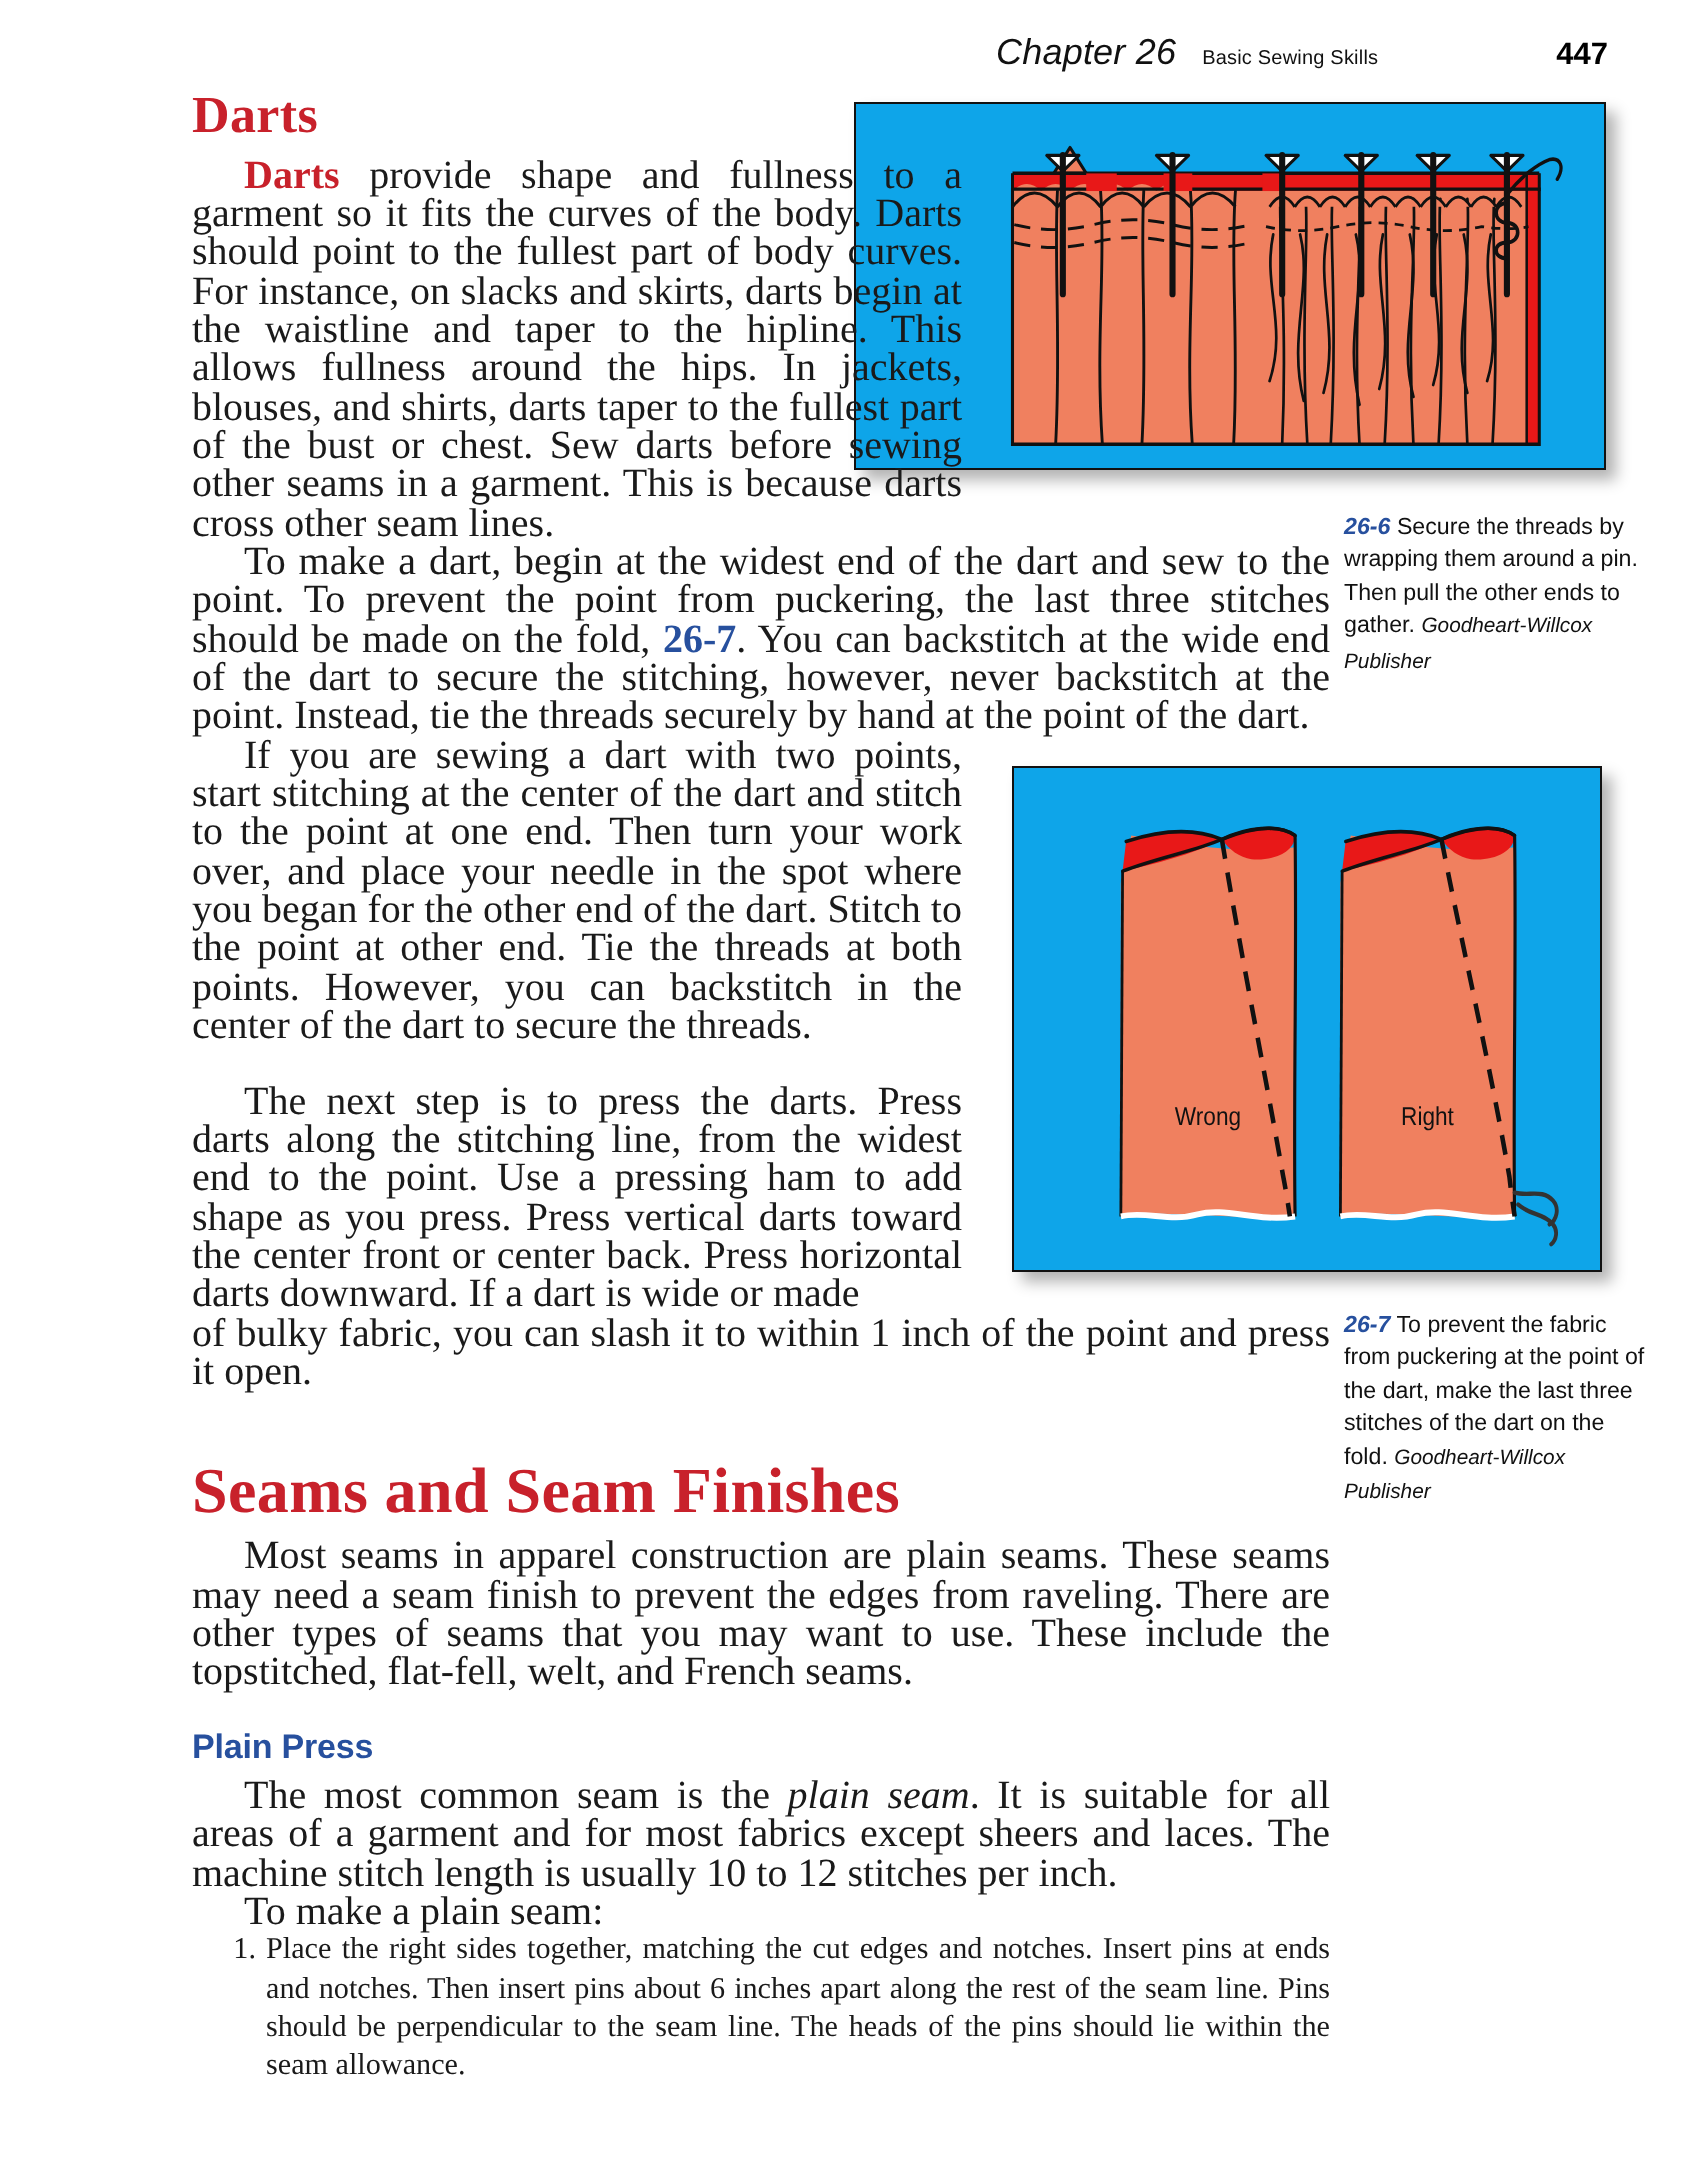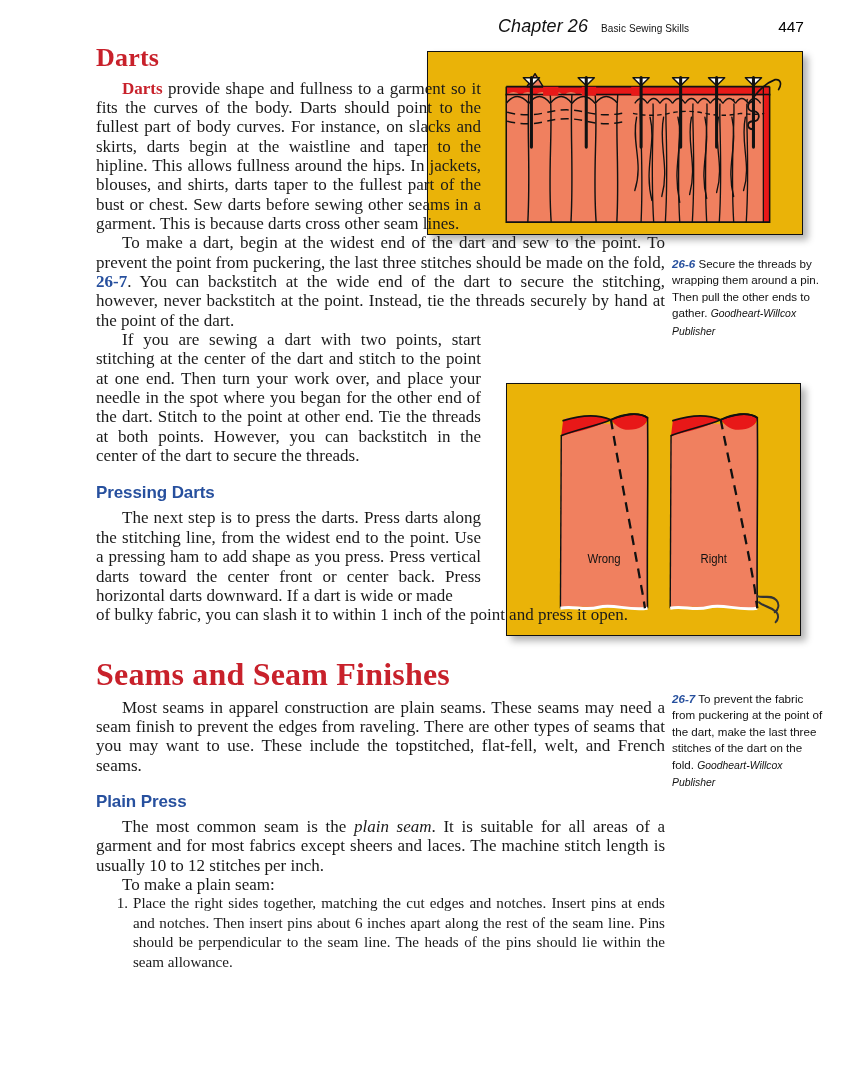--- a/index.html
+++ b/index.html
@@ -49,21 +49,21 @@
   }
   .runhead-title {
     font-family: "Liberation Sans", sans-serif;
     font-size: 10px;
     color: #111;
     margin-left: 13px;
     letter-spacing: 0.1px;
   }
   .runhead-pageno {
     font-family: "Liberation Sans", sans-serif;
-    font-weight: normal;
+    font-weight: bold;
     font-size: 15.5px;
     color: #000;
     margin-left: 89px;
   }
 
   
   .col-text {
     position: absolute;
     left: 96px;
     top: 44px;
@@ -87,21 +87,21 @@
     font-family: "Liberation Sans", sans-serif;
     font-weight: bold;
     font-size: 17px;
     color: #27509e;
     margin: 0 0 5px 0;
     letter-spacing: -0.1px;
   }
 
   p.body {
     margin: 0;
-    font-size: 17px;
+    font-size: 20px;
     line-height: 19.35px;
     text-align: justify;
     text-indent: 26px;
     hyphens: manual;
   }
   p.body.noindent { text-indent: 0; }
 
   .narrow { width: 385px; }
   .full   { width: 569px; }
 
@@ -128,21 +128,21 @@
     left: 10px;
     top: 0;
     width: 22px;
     text-align: right;
     font-size: 15.1px;
   }
 
   
   .figure {
     position: absolute;
-    background: #eab308;
+    background: #0ea5e9;
     border: 1.4px solid #111;
     box-sizing: border-box;
     box-shadow: 5px 5px 7px rgba(0,0,0,0.30);
     padding-left: 36px;
   }
   #fig-26-6 {
     left: 427px;
     top: 51px;
     width: 376px;
     height: 184px;
@@ -158,21 +158,21 @@
   
   .caption {
     position: absolute;
     width: 152px;
     font-family: "Liberation Sans", sans-serif;
     font-size: 11.6px;
     line-height: 16.4px;
     color: #111;
   }
   #cap-26-6 { left: 672px; top: 256px; }
-  #cap-26-7 { left: 672px; top: 655px; margin-top: 36px; }
+  #cap-26-7 { left: 672px; top: 655px; }
   .caption .figno {
     font-weight: bold;
     font-style: italic;
     color: #27509e;
   }
   .caption .credit {
     font-style: italic;
     font-size: 10.4px;
     color: #111;
   }
@@ -394,21 +394,20 @@
     <h1 class="chaphead">Darts</h1>
 
     <p class="body narrow"><span class="kw-red">Darts</span><span> provide shape and fullness to a garment so it fits the curves of the body. Darts should point to the fullest part of body curves. For instance, on slacks and skirts, darts begin at the waistline and taper to the hipline. This allows fullness around the hips. In jackets, blouses, and shirts, darts taper to the fullest part of the bust or chest. Sew darts before sewing other seams in a garment. This is because darts cross other seam lines.</span></p>
 
     <p class="body full"><span>To make a dart, begin at the widest end of the dart and sew to the point. To prevent the point from puckering, the last three stitches should be made on the fold, </span><span class="ref-blue">26-7</span><span>. You can backstitch at the wide end of the dart to secure the stitching, however, never backstitch at the point. Instead, tie the threads securely by hand at the point of the dart.</span></p>
 
     <p class="body narrow">If you are sewing a dart with two points, start stitching at the center of the dart and stitch to the point at one end. Then turn your work over, and place your needle in the spot where you began for the other end of the dart. Stitch to the point at other end. Tie the threads at both points. However, you can backstitch in the center of the dart to secure the threads.</p>
 
     <div style="height:18px"></div>
 
-    <h2 class="subhead">Pressing Darts</h2>
 
     <p class="body narrow">The next step is to press the darts. Press darts along the stitching line, from the widest end to the point. Use a pressing ham to add shape as you press. Press vertical darts toward the center front or center back. Press horizontal darts downward. If a dart is wide or made</p>
     <p class="body full noindent">of bulky fabric, you can slash it to within 1 inch of the point and press it open.</p>
 
     <div style="height:32px"></div>
 
     <h1 class="chaphead second">Seams and Seam Finishes</h1>
 
     <p class="body full">Most seams in apparel construction are plain seams. These seams may need a seam finish to prevent the edges from raveling. There are other types of seams that you may want to use. These include the topstitched, flat-fell, welt, and French seams.</p>
 

